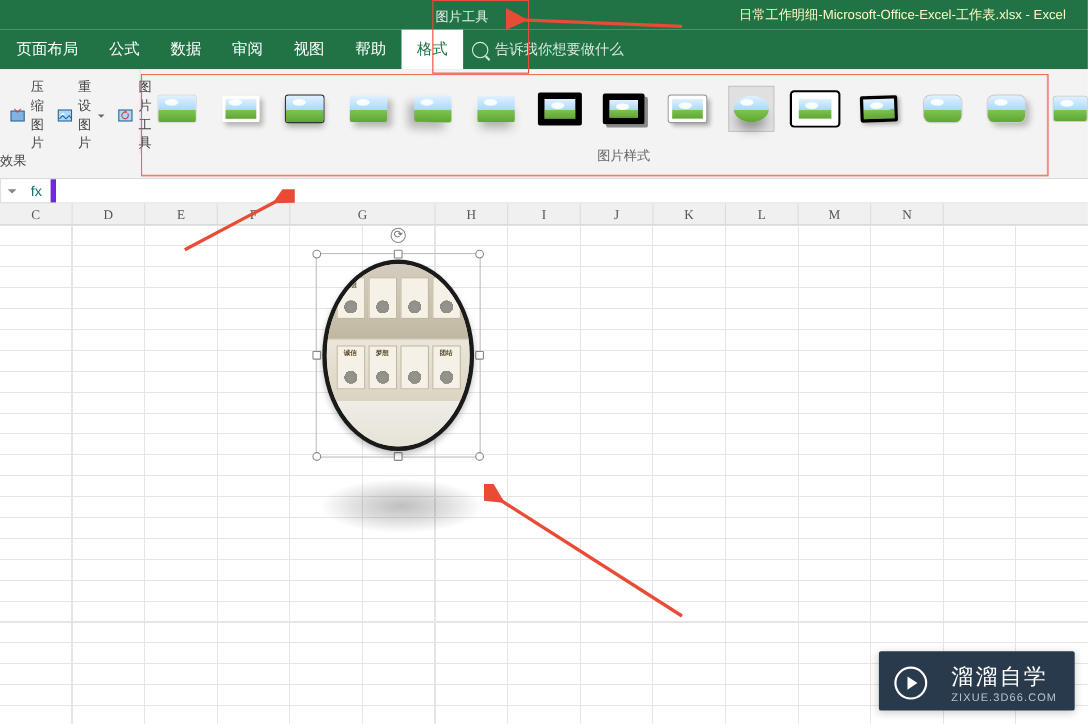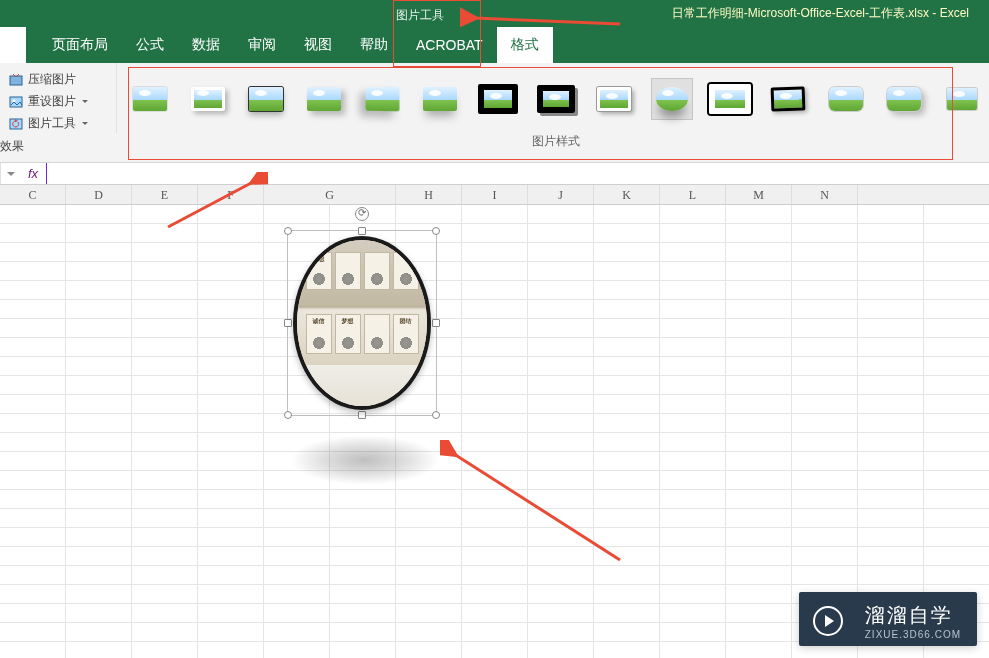--- a/index.html
+++ b/index.html
@@ -45,22 +45,21 @@
       align-items: center;
       font-size: 12px;
       color: #fef9c3;
     }
     
     .ribbon-tabs {
       height: 36px;
       background: #217346;
       display: flex;
       align-items: stretch;
-      padding-left: 12px;
-      margin-left: 26px;
+      padding-left: 1px;
     }
     .ribbon-tab {
       color: #fff;
       padding: 0 14px;
       display: flex;
       align-items: center;
       font-size: 14px;
       cursor: pointer;
       position: relative;
     }
@@ -106,21 +105,21 @@
       display: flex;
       align-items: flex-start;
     }
     .adjust-group {
       padding: 4px 4px 0 4px;
       border-right: 1px solid #e0e0e0;
       width: 128px;
     }
     .adjust-col {
       display: flex;
-      flex-direction: column;
+      flex-direction: row;
       gap: 3px;
       padding-top: 3px;
     }
     .adjust-item {
       display: flex;
       align-items: center;
       gap: 4px;
       font-size: 12px;
       color: #444;
       padding: 1px 4px;
@@ -216,24 +215,23 @@
       border-left: 1px solid #e0e0e0;
       height: 100%;
     }
     .fb-dd {
       width: 0; height: 0;
       border-left: 4px solid transparent;
       border-right: 4px solid transparent;
       border-top: 4px solid #888;
     }
     .fx {
-      font-style: italic;
-      color: #701a75;
+      color: #0f766e;
       padding: 0 8px;
-      border-right: 1px solid #6d28d9;
+      border-right: 5px solid #6d28d9;
       height: 100%;
       display: flex; align-items: center;
       font-size: 13px;
     }
     .formula-input {
       flex: 1;
       height: 100%;
       border: none;
       padding: 0 6px;
       outline: none;
@@ -404,22 +402,25 @@
   <div class="title-right">日常工作明细-Microsoft-Office-Excel-工作表.xlsx  -  Excel</div>
 </div>
 
 <div class="ribbon-tabs">
   <div class="ribbon-tab">页面布局</div>
   <div class="ribbon-tab">公式</div>
   <div class="ribbon-tab">数据</div>
   <div class="ribbon-tab">审阅</div>
   <div class="ribbon-tab">视图</div>
   <div class="ribbon-tab">帮助</div>
-  <div class="ribbon-tab">ACROBAT</div>
   <div class="ribbon-tab active">格式</div>
+  <div class="tellme">
+    <span class="tellme-icon"></span>
+    <span>告诉我你想要做什么</span>
+  </div>
 </div>
 
 <div class="ribbon">
   <div class="adjust-group">
     <div style="position:absolute;left:0;top:138px;font-size:12px;color:#444">效果</div>
     <div class="adjust-col">
       <div class="adjust-item">
         <span class="adjust-icon">
           <svg width="16" height="16">
               <rect x="2" y="4" width="12" height="9" fill="#7fb3e0" stroke="#2a6496"></rect>

